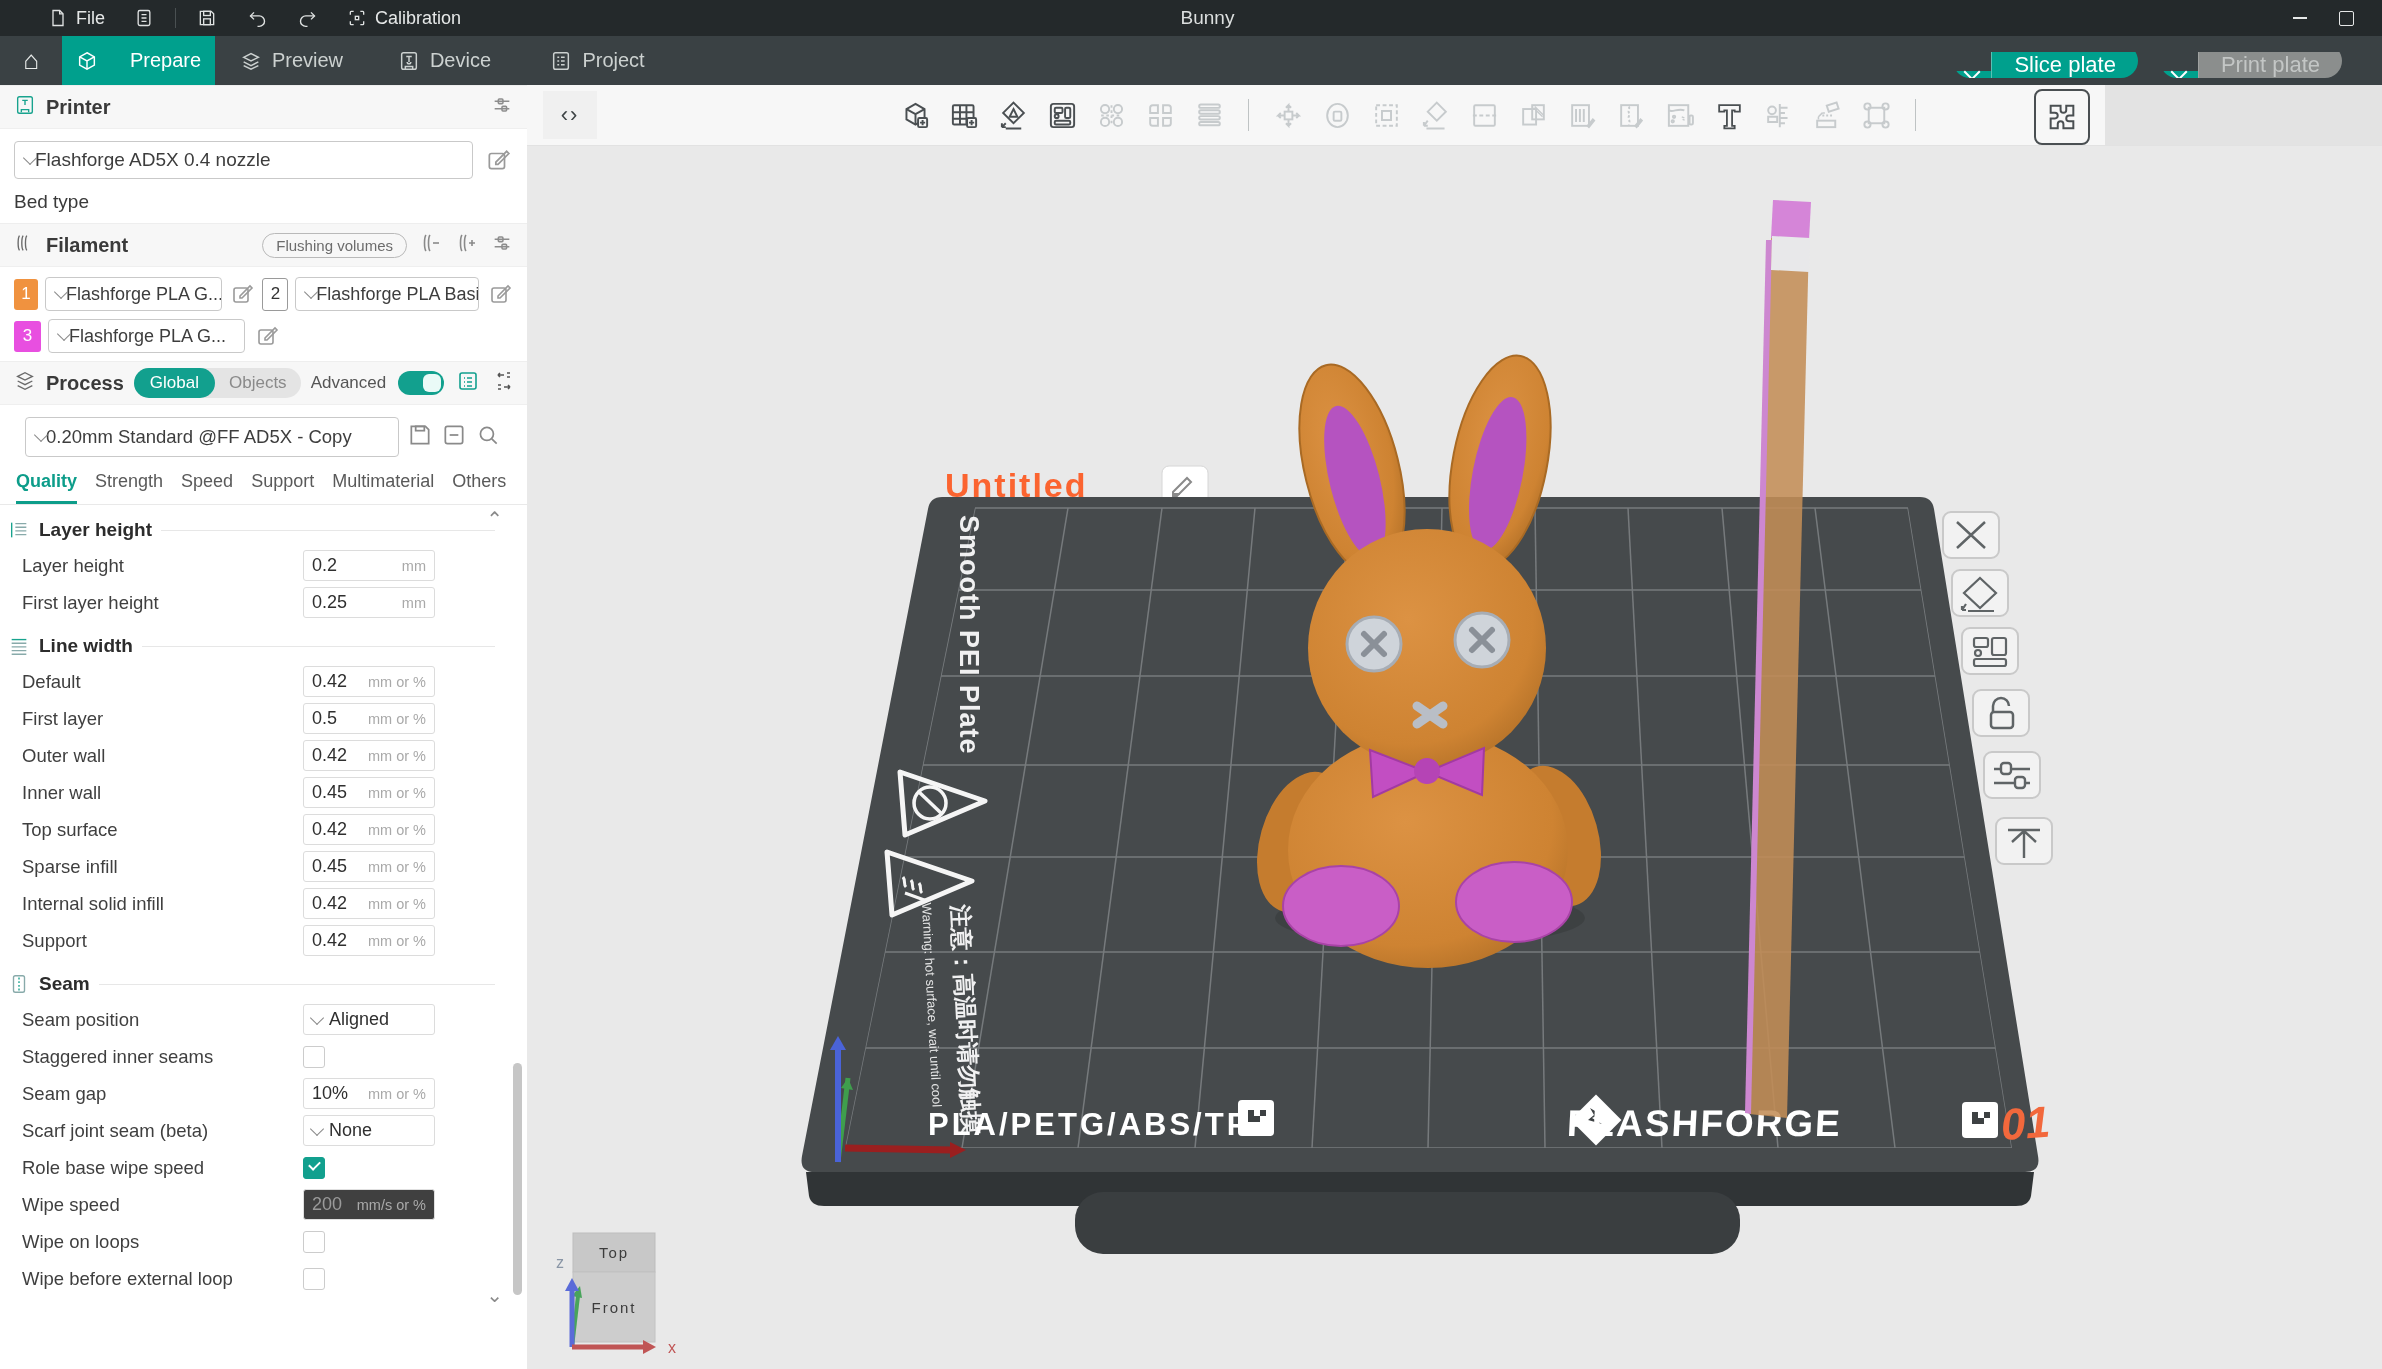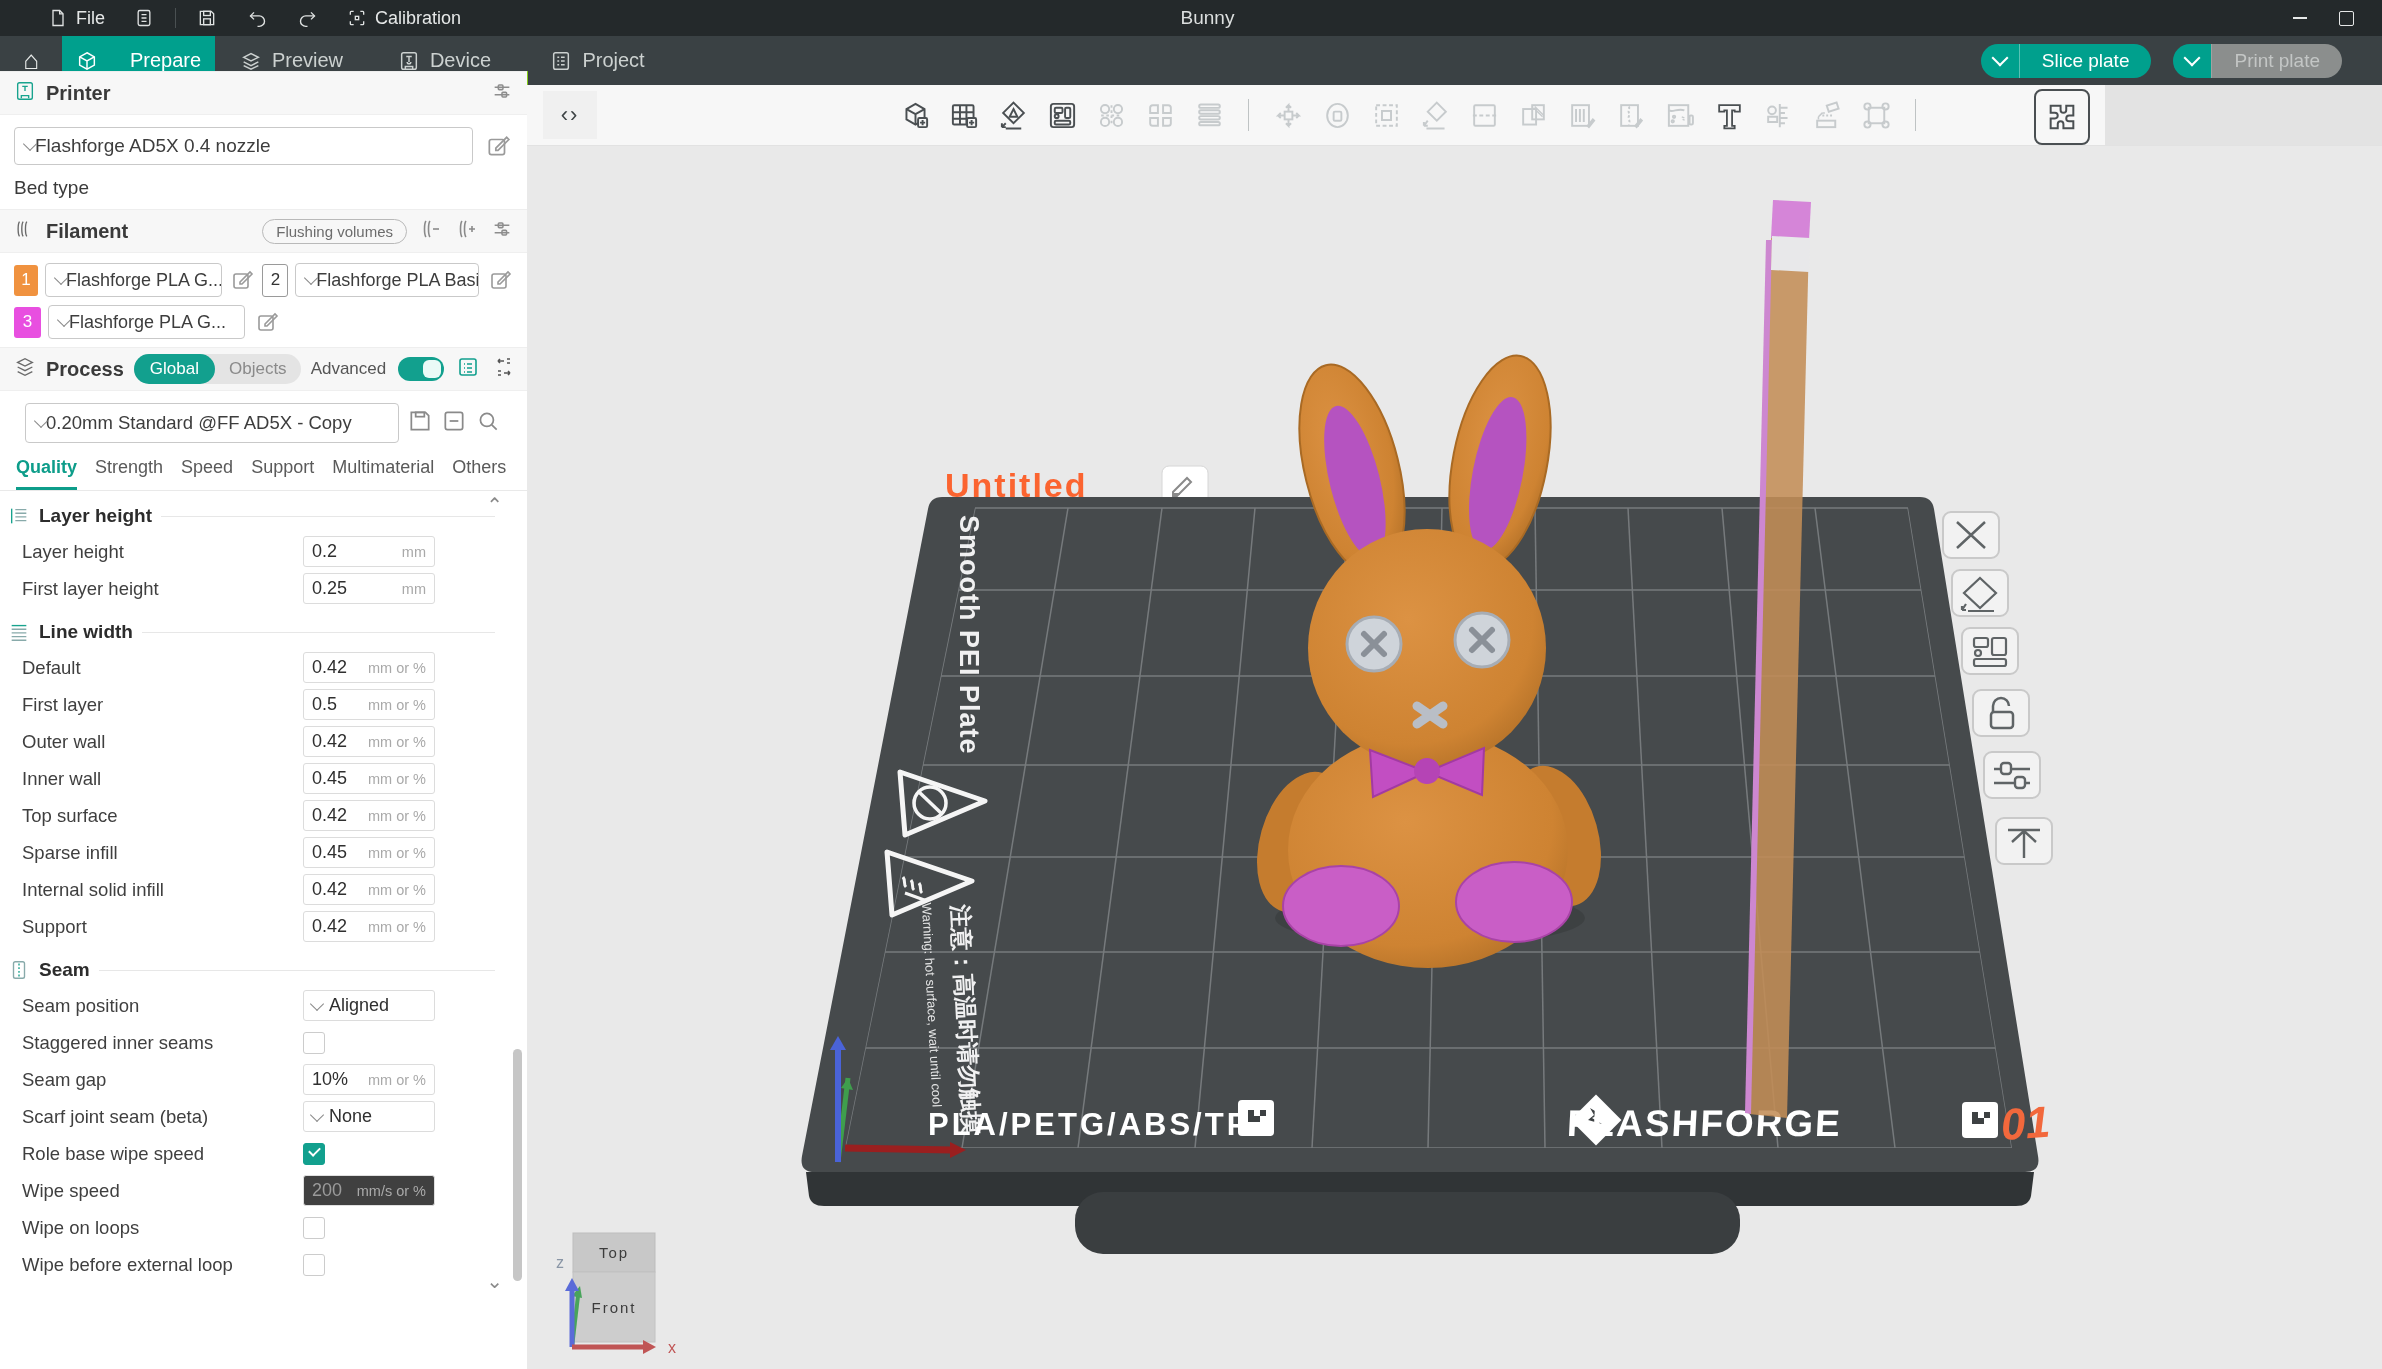--- a/index.html
+++ b/index.html
@@ -18,28 +18,28 @@
   .min-glyph{width:14px;height:2px;background:#e6e8e8;}
   .max-glyph{width:13px;height:13px;border:1.8px solid #e6e8e8;border-radius:2px;}
   
   #tabbar{left:0;top:36px;width:2382px;height:49px;background:#3a4144;display:flex;align-items:stretch;border-bottom:1px solid #2e3436;}
   .home-btn{width:62px;display:flex;align-items:center;justify-content:center;color:#e8ebea;font-size:26px;}
   .mtab{width:153px;display:flex;align-items:center;justify-content:center;gap:10px;color:#ccd1d0;font-size:20px;}
   .mtab svg{stroke:#ccd1d0;fill:none;stroke-width:1.6;}
   .mtab.active{background:#00a08d;color:#fff;gap:32px;}
   .mtab.active svg{stroke:#fff;}
   #tabbar-right{margin-left:auto;display:flex;align-items:center;gap:22px;padding-right:40px;}
-  .split-btn{display:flex;height:34px;border-radius:17px;overflow:hidden;font-size:19px;}
+  .split-btn{display:flex;height:34px;border-radius:17px;overflow:hidden;font-size:22px;align-items:flex-end;}
   .split-chev{width:38px;display:flex;align-items:center;justify-content:center;background:#00a08d;}
   .split-main{display:flex;align-items:center;padding:0 22px;}
   .slice .split-main{background:#00a08d;color:#fff;border-left:1px solid rgba(255,255,255,.35);}
   .print .split-main{background:#8b8e8d;color:#c3c6c5;border-left:1px solid #9fa2a1;}
   .chev-w{width:10px;height:10px;border-right:2.2px solid #fff;border-bottom:2.2px solid #fff;transform:rotate(45deg);margin-top:-5px;}
   
-  #sidebar{left:0;top:71px;width:527px;bottom:0;background:#fff;border-right:1px solid #84cc16;overflow:hidden;}
+  #sidebar{left:0;top:85px;width:527px;bottom:0;background:#fff;border-right:5px solid #84cc16;overflow:hidden;}
   .sec-head{height:42px;background:#f7f7f7;border-top:1px solid #eee;border-bottom:1px solid #efefef;
             display:flex;align-items:center;padding:0 14px;gap:10px;}
   .sec-head .ttl{font-size:20px;font-weight:bold;color:#3a3a3a;}
   .hd-ic svg{stroke:#18a38e;fill:none;stroke-width:1.5;}
   .hd-right{margin-left:auto;display:flex;align-items:center;gap:12px;}
   .slider-ic svg{stroke:#8d8d8d;fill:none;stroke-width:1.7;}
   .combo{height:36px;border:1.5px solid #c9c9c9;border-radius:4px;display:flex;align-items:center;
          padding:0 10px;font-size:19px;color:#3d3d3d;background:#fff;}
   .chev-g{width:9px;height:9px;border-right:1.8px solid #8a8a8a;border-bottom:1.8px solid #8a8a8a;transform:rotate(45deg);margin-top:-4px;flex:0 0 auto;}
   .edit-ic{width:30px;height:30px;display:flex;align-items:center;justify-content:center;}

